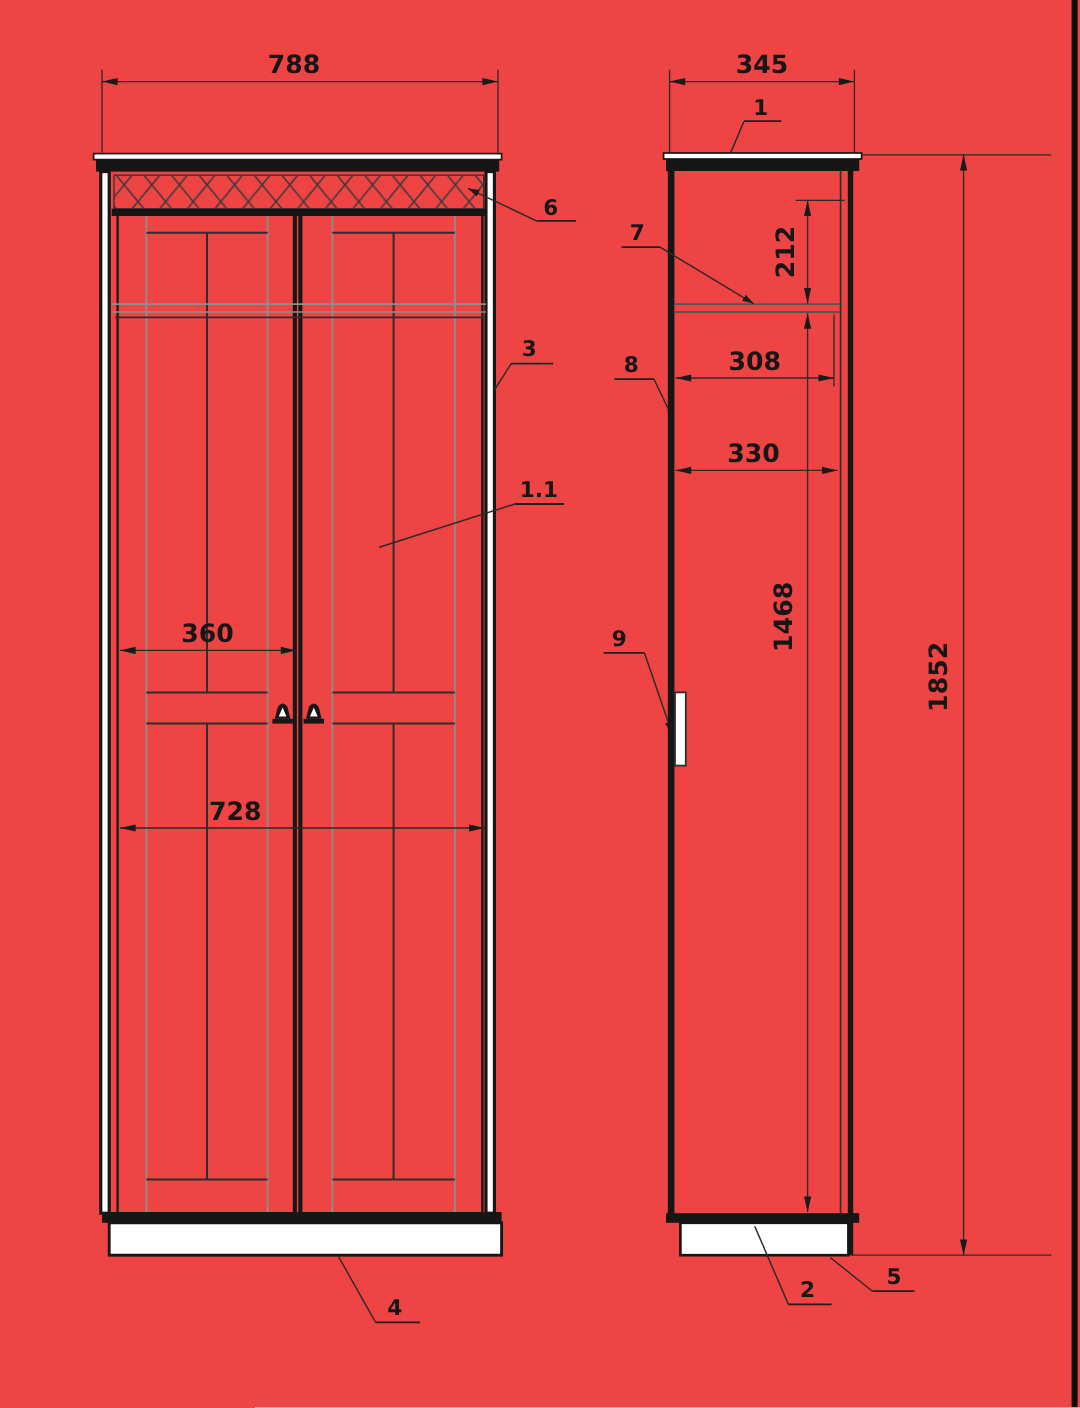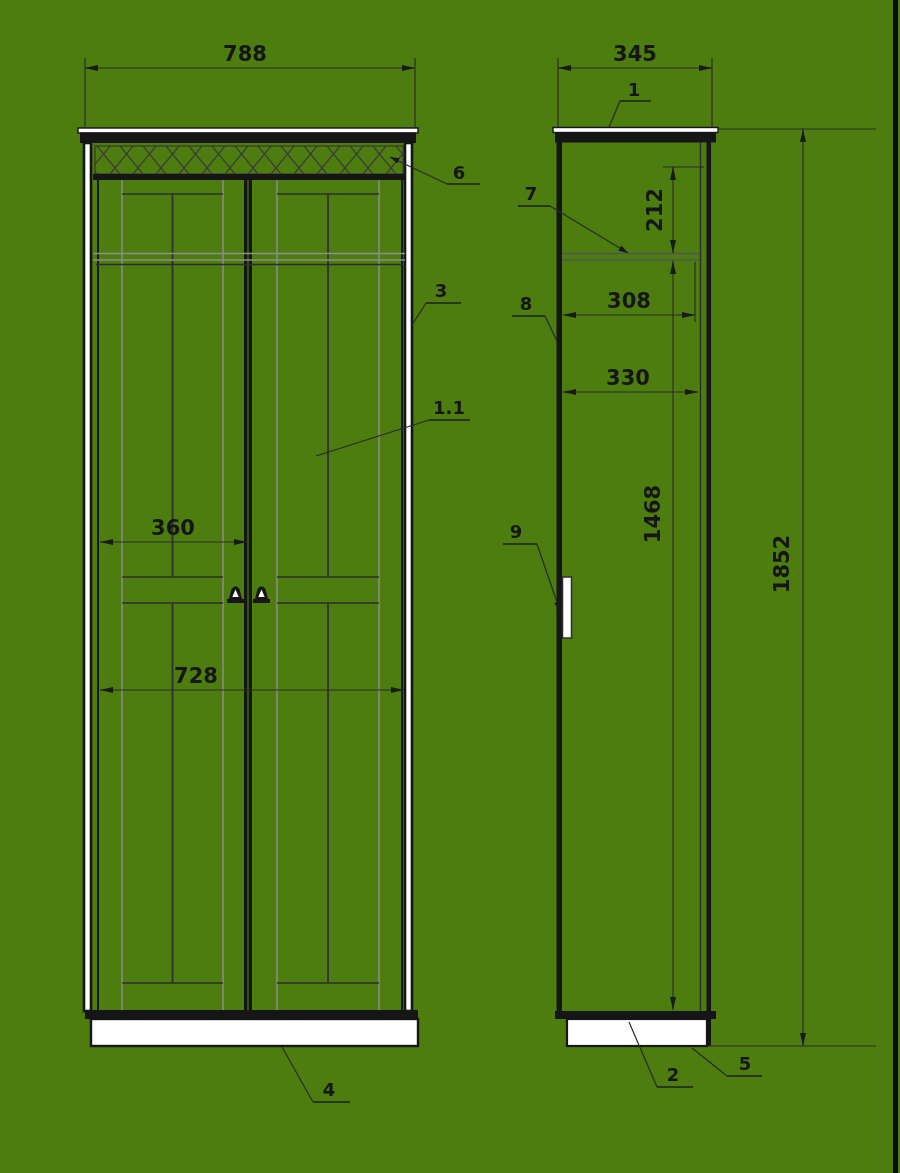--- a/index.html
+++ b/index.html
@@ -1,16 +1,16 @@
 <!DOCTYPE html>
 <html><head>
 <meta charset="utf-8">
 <style>
   html,body{margin:0;padding:0;background:#ffffff;}
-  #screen{position:relative;width:900px;height:1173px;background:#4d7c0f;overflow:hidden;
+  #screen{position:relative;width:900px;height:1173px;background:#ef4444;overflow:hidden;
           font-family:"DejaVu Sans",sans-serif;}
   svg{display:block;}
   .dim-text{font-family:"DejaVu Sans",sans-serif;font-weight:bold;font-size:21px;fill:#161616;}
   .callout-text{font-family:"DejaVu Sans",sans-serif;font-weight:bold;font-size:18px;fill:#161616;}
   .thin{stroke:#2a2a2a;stroke-width:1.1;fill:none;}
   .dimline{stroke:#2a2a2a;stroke-width:1.1;fill:none;}
   .leader{stroke:#2a2a2a;stroke-width:1.2;fill:none;}
   .underline{stroke:#1f1f1f;stroke-width:1.5;fill:none;}
   .panelline{stroke:#8e8e8e;stroke-width:1.5;fill:none;}
   .facadeline{stroke:#2e2e2e;stroke-width:1.7;fill:none;}

